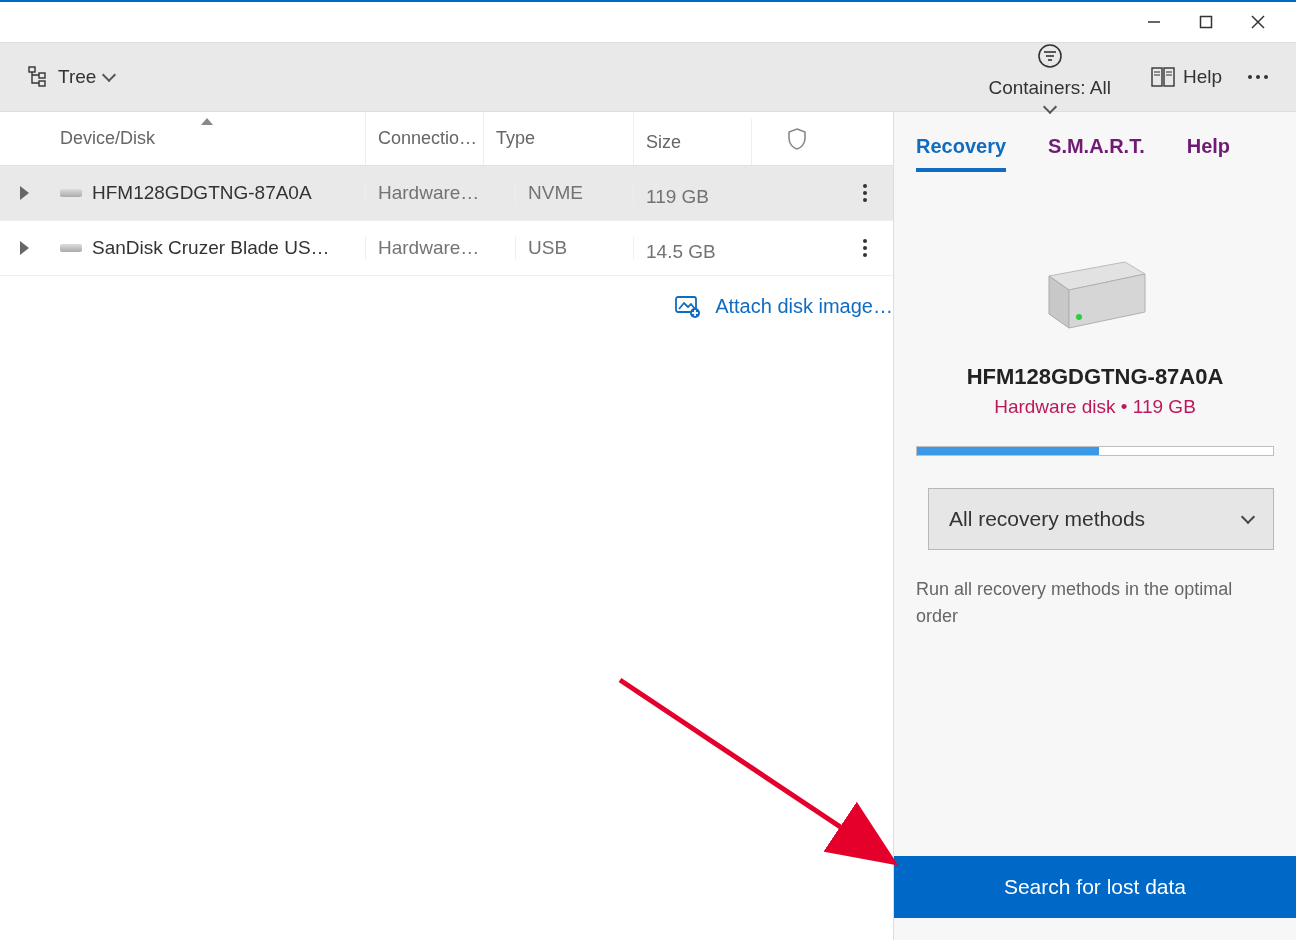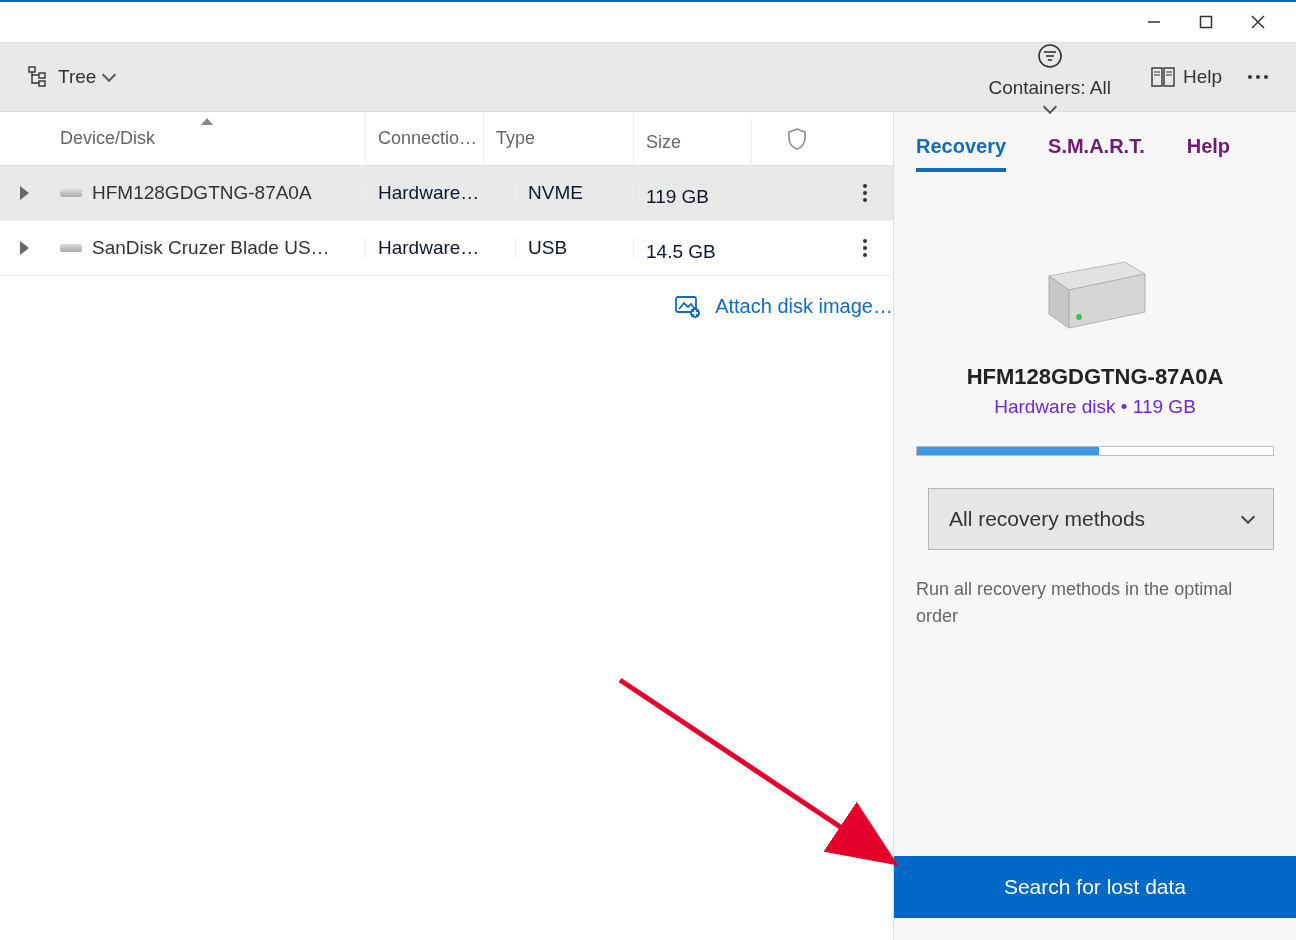--- a/index.html
+++ b/index.html
@@ -131,21 +131,21 @@
     border-left: 9px solid #666;
   }
   .disk-glyph {
     width: 22px; height: 8px;
     background: linear-gradient(#ddd,#aaa);
     border-radius: 2px;
     margin-right: 10px;
     flex-shrink: 0;
   }
   .row-text { color: #333; white-space: nowrap; overflow: hidden; text-overflow: ellipsis; }
-  .row-muted { color: #0f172a; }
+  .row-muted { color: #737373; }
   .dots-v {
     display: flex; flex-direction: column; gap: 3px;
     align-items: center;
   }
   .dots-v span, .dots-h span {
     width: 4px; height: 4px; border-radius: 50%; background: #333;
   }
   .dots-h { display: flex; gap: 4px; }
   .attach-row {
     display: flex;
@@ -190,21 +190,21 @@
   }
   .drive-title {
     text-align: center;
     font-size: 22px;
     font-weight: 700;
     color: #222;
   }
   .drive-sub {
     text-align: center;
     font-size: 19px;
-    color: #6d28d9;
+    color: #be185d;
     margin-top: 6px;
   }
   .usage-bar {
     margin-top: 28px;
     height: 10px;
     width: 100%;
     border: 1px solid #bfbfbf;
     background: #fff;
     position: relative;
   }

